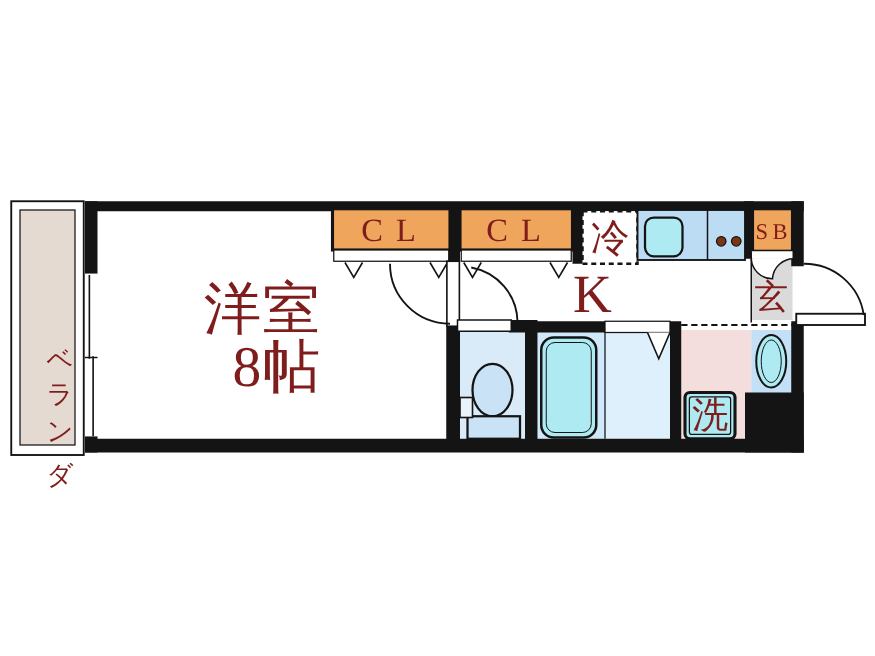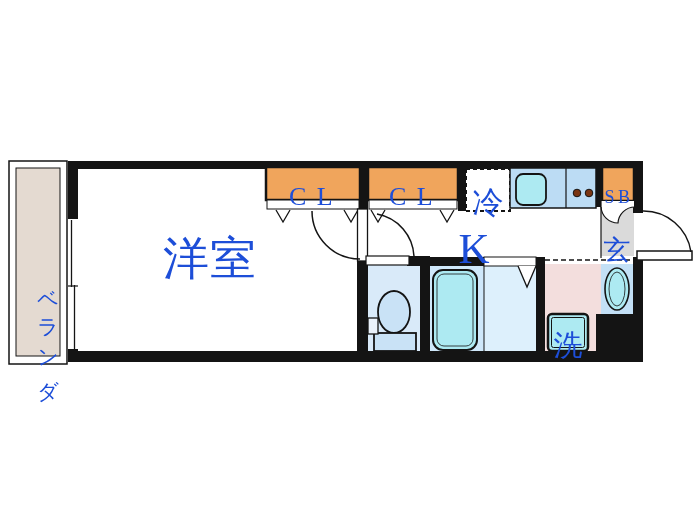--- a/index.html
+++ b/index.html
@@ -1,20 +1,20 @@
 <!DOCTYPE html>
 <html><head>
 <meta charset="utf-8">
 <style>
   html,body{margin:0;padding:0;background:#ffffff;}
   .stage{position:relative;width:700px;height:525px;background:#ffffff;overflow:hidden;
          font-family:"Liberation Serif","DejaVu Serif",serif;}
   .stage svg{position:absolute;left:0;top:0;}
-  .lbl{position:absolute;color:#1d4ed8;white-space:pre;line-height:1;
-       font-family:"Liberation Serif","DejaVu Serif",serif;margin-top:12px;}
+  .lbl{position:absolute;color:#7f1d1d;white-space:pre;line-height:1;
+       font-family:"Liberation Serif","DejaVu Serif",serif;}
   .center{transform:translate(-50%,-50%);}
   .lbl-balcony{left:37px;top:263px;writing-mode:vertical-rl;text-orientation:upright;
                font-size:21px;letter-spacing:6px;}
   .lbl-room{left:163px;top:223px;font-size:46px;line-height:47px;letter-spacing:1px;text-align:right;}
   .lbl-cl{font-size:26px;letter-spacing:0.4em;margin-right:-0.4em;}
   .lbl-cl1{left:316px;top:185px;}
   .lbl-cl2{left:416px;top:185px;}
   .lbl-rei{left:488px;top:190px;font-size:31px;}
   .lbl-sb{left:619px;top:185px;font-size:18px;letter-spacing:0.2em;margin-right:-0.2em;}
   .lbl-k{left:474px;top:236px;font-size:43px;}
@@ -104,21 +104,21 @@
 
   <rect x="357.5" y="209" width="10" height="52" fill="#ffffff" stroke="#141414" stroke-width="1.3"></rect>
   <path d="M312 211 A48 48 0 0 0 360 259" fill="none" stroke="#141414" stroke-width="1.5"></path>
   <rect x="366" y="256" width="43" height="9" fill="#ffffff" stroke="#141414" stroke-width="1.2"></rect>
   <path d="M377 214 A45 45 0 0 1 414 257" fill="none" stroke="#141414" stroke-width="1.5"></path>
   <rect x="637" y="251" width="55" height="9" fill="#ffffff" stroke="#141414" stroke-width="1.5"></rect>
   <path d="M691 252 A48 48 0 0 0 643 211" fill="none" stroke="#141414" stroke-width="1.5"></path>
 </svg>
 
   <div class="lbl lbl-balcony">ベランダ</div>
-  <div class="lbl lbl-room"><span>洋室</span><br></div>
+  <div class="lbl lbl-room"><span>洋室</span><br><span>8帖</span></div>
   <div class="lbl center lbl-cl lbl-cl1">CL</div>
   <div class="lbl center lbl-cl lbl-cl2">CL</div>
   <div class="lbl center lbl-rei">冷</div>
   <div class="lbl center lbl-sb">SB</div>
   <div class="lbl center lbl-k">K</div>
   <div class="lbl center lbl-gen">玄</div>
   <div class="lbl center lbl-sen">洗</div>
 </div>
 
 </body></html>

